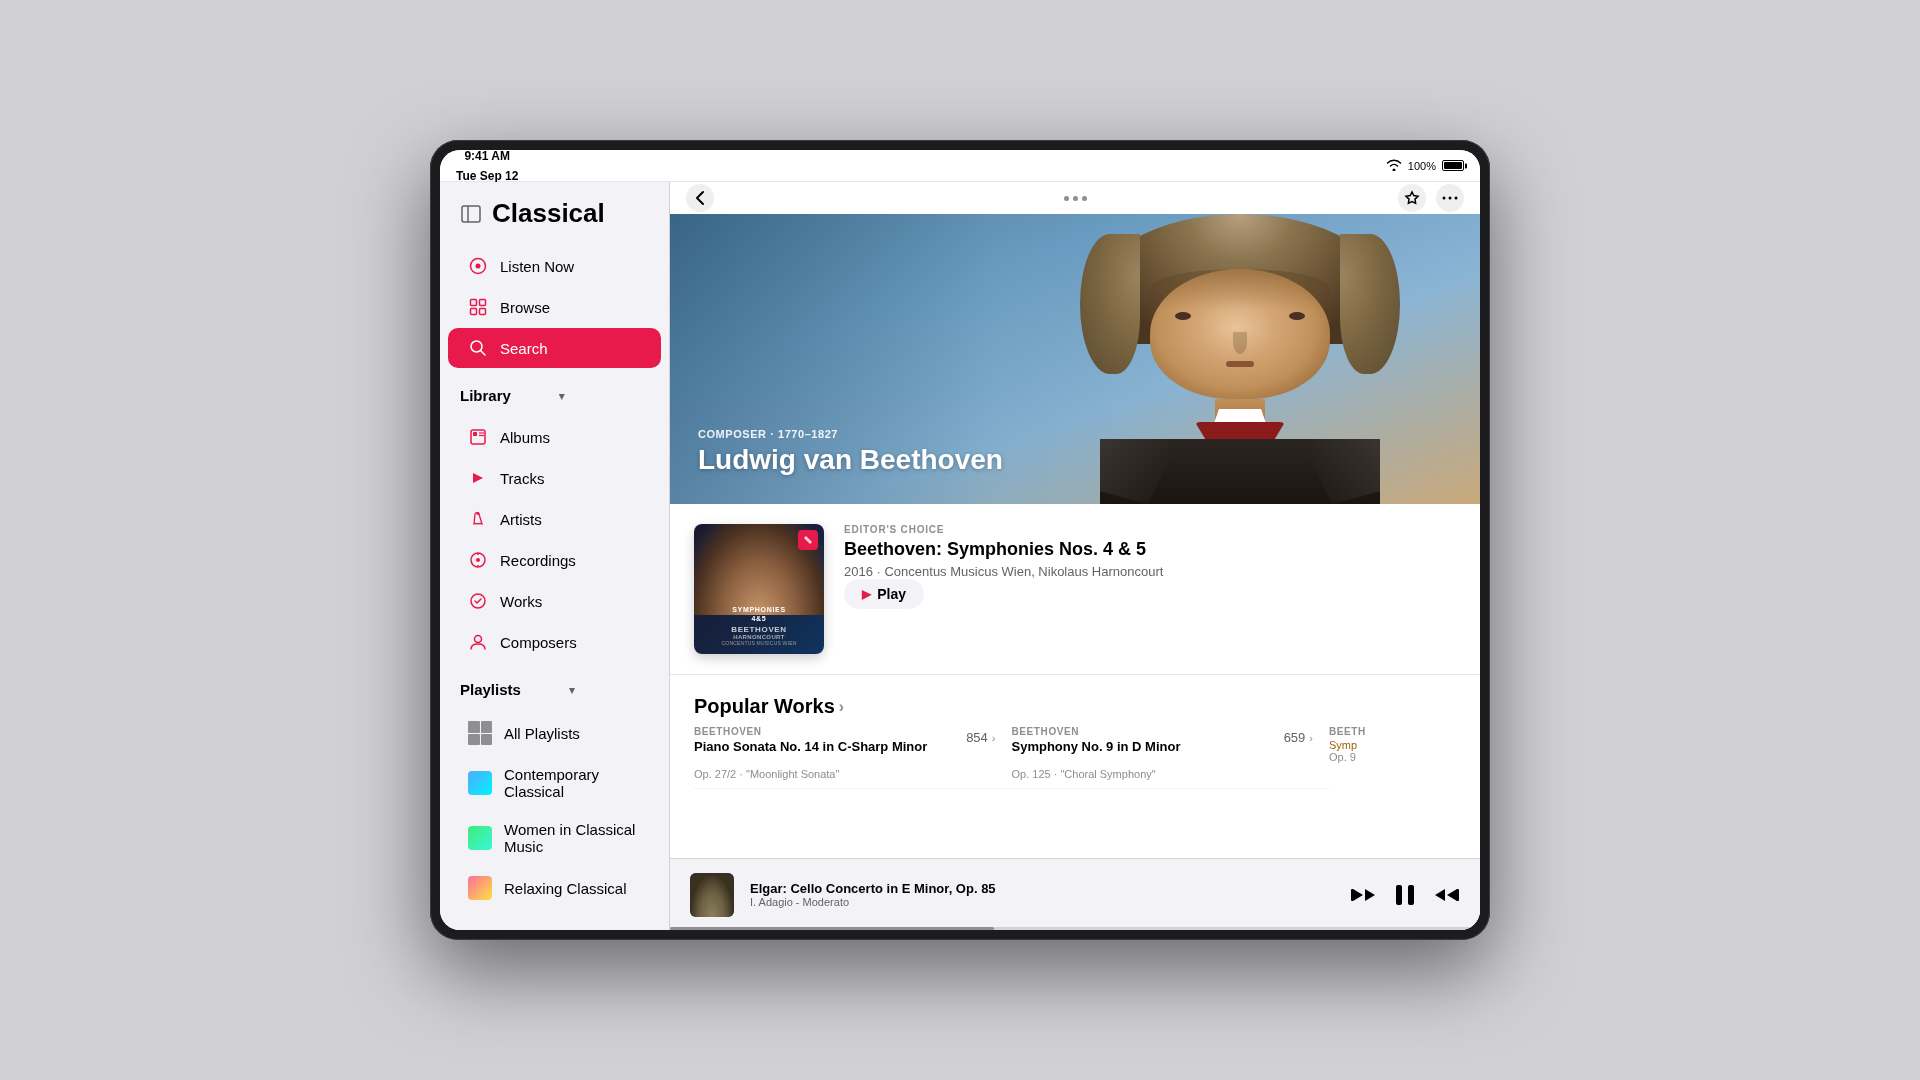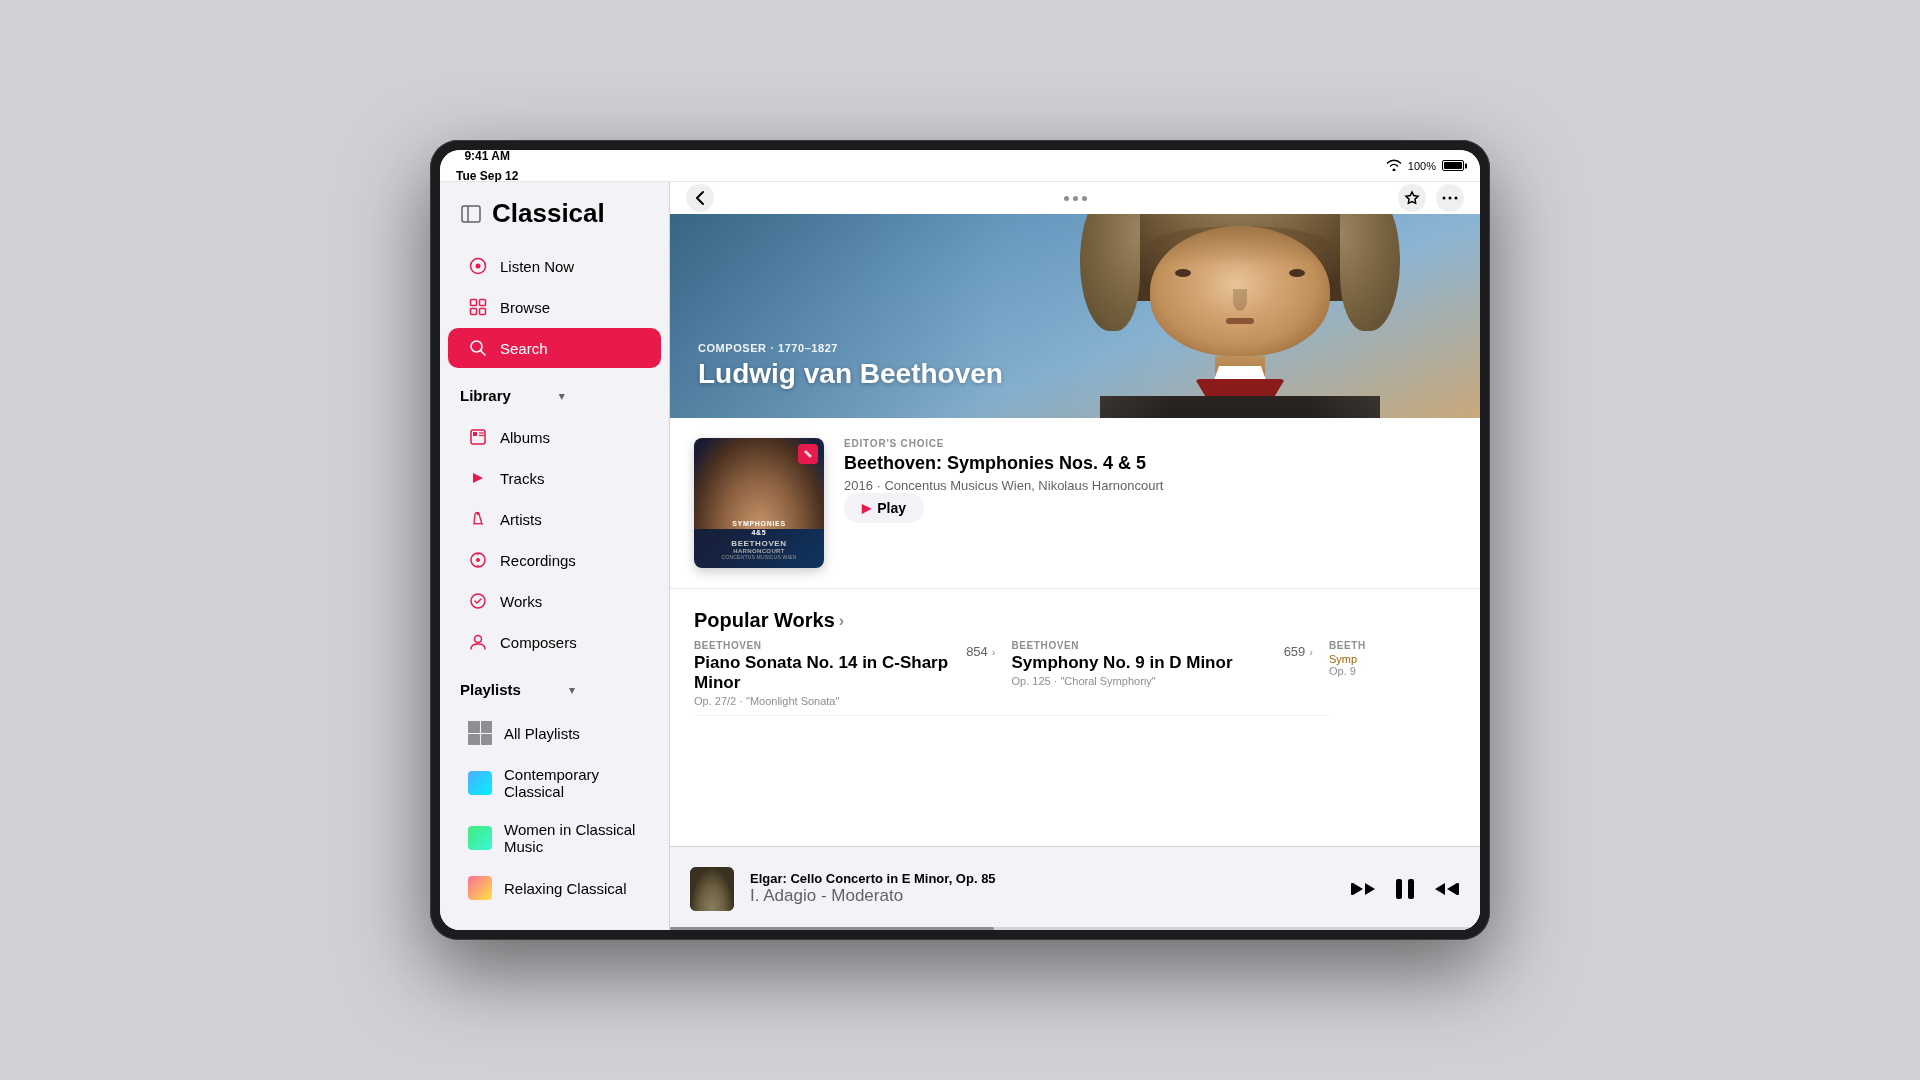--- a/index.html
+++ b/index.html
@@ -241,21 +241,21 @@
       color: #000;
       font-size: 14px;
     }
     .content-scroll {
       flex: 1;
       overflow-y: auto;
     }
     
     .hero {
       width: 100%;
-      height: 204px;
+      height: 290px;
       position: relative;
       overflow: hidden;
       background: linear-gradient(160deg, #4a7a9b 0%, #6b9cc2 30%, #8ab4d4 60%, #c9a87a 100%);
     }
     .hero-bg {
       position: absolute;
       inset: 0;
       background: linear-gradient(to right, rgba(30,70,100,0.4) 0%, rgba(100,150,180,0.2) 40%, transparent 70%);
     }
     .hero-portrait {
@@ -410,42 +410,42 @@
     .work-item:last-child { border-right: none; }
     .work-composer {
       font-size: 10px;
       font-weight: 700;
       color: #8e8e93;
       letter-spacing: 0.06em;
       text-transform: uppercase;
       margin-bottom: 2px;
     }
     .work-title {
-      font-size: 17px;
+      font-size: 13px;
       font-weight: 600;
       color: #000;
-      margin-bottom: 2px;
+      margin-bottom: 14px;
     }
     .work-sub {
       font-size: 11px;
       color: #8e8e93;
     }
     .work-count {
       font-size: 13px;
       color: #636366;
       display: flex;
       align-items: center;
       gap: 4px;
       margin-top: 4px;
     }
     .work-count-chevron { color: #8e8e93; font-size: 11px; }
     .work-item-inner { display: flex; justify-content: space-between; align-items: flex-start; }
     
     .now-playing-bar {
-      height: 84px;
+      height: 72px;
       background: rgba(242,242,247,0.95);
       border-top: 1px solid #d1d1d6;
       display: flex;
       align-items: center;
       padding: 0 20px;
       gap: 16px;
       flex-shrink: 0;
     }
     .np-thumb {
       width: 44px;
@@ -461,21 +461,21 @@
       inset: 0;
       background: radial-gradient(ellipse at 50% 100%, #8b8060 0%, #6b6040 40%, #3a3020 70%);
     }
     .np-info { flex: 1; }
     .np-title {
       font-size: 13px;
       font-weight: 600;
       color: #000;
     }
     .np-sub {
-      font-size: 17px;
+      font-size: 11px;
       color: #636366;
     }
     .np-controls {
       display: flex;
       align-items: center;
       gap: 16px;
     }
     .np-btn {
       background: none;
       border: none;

